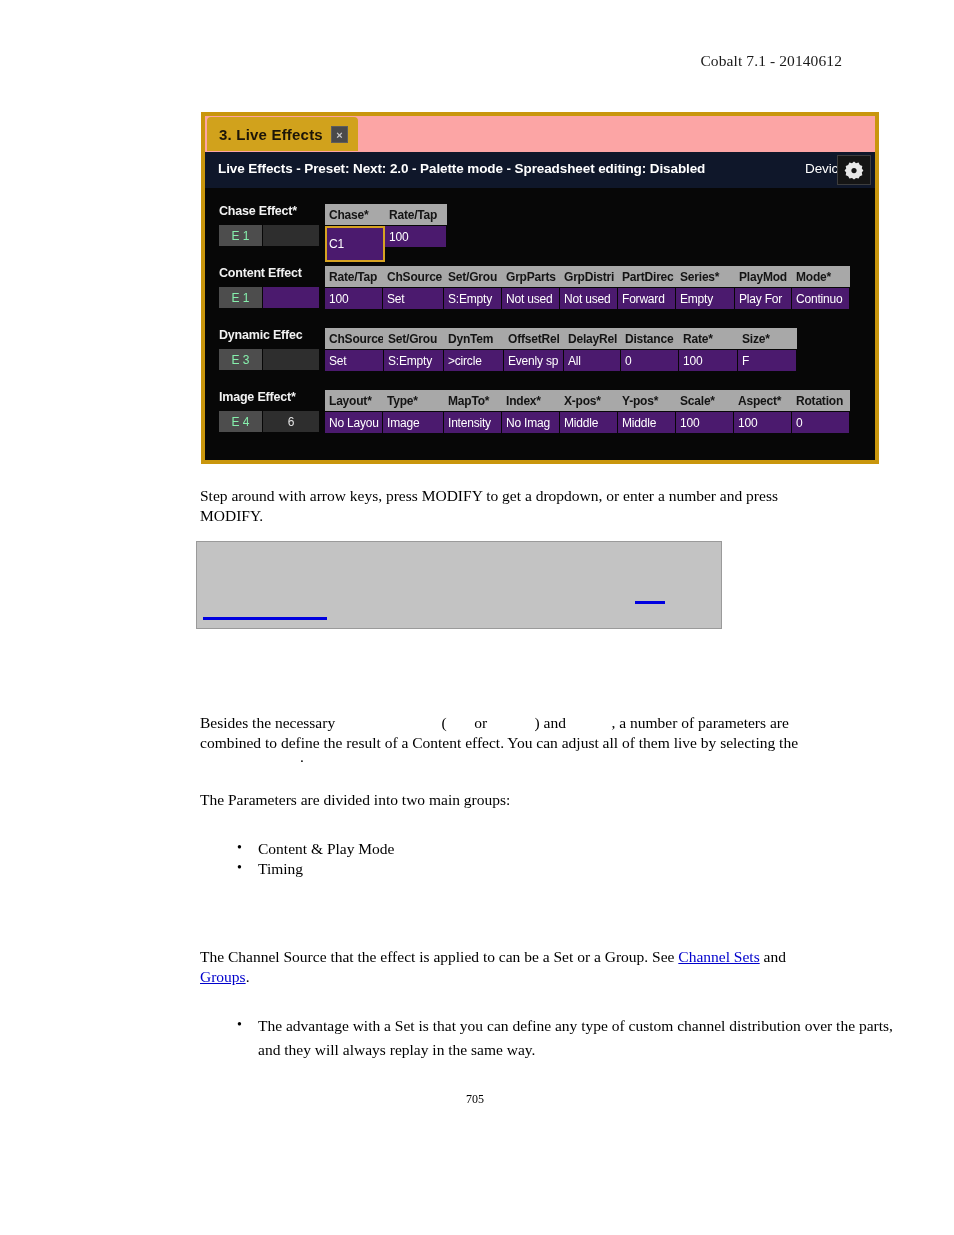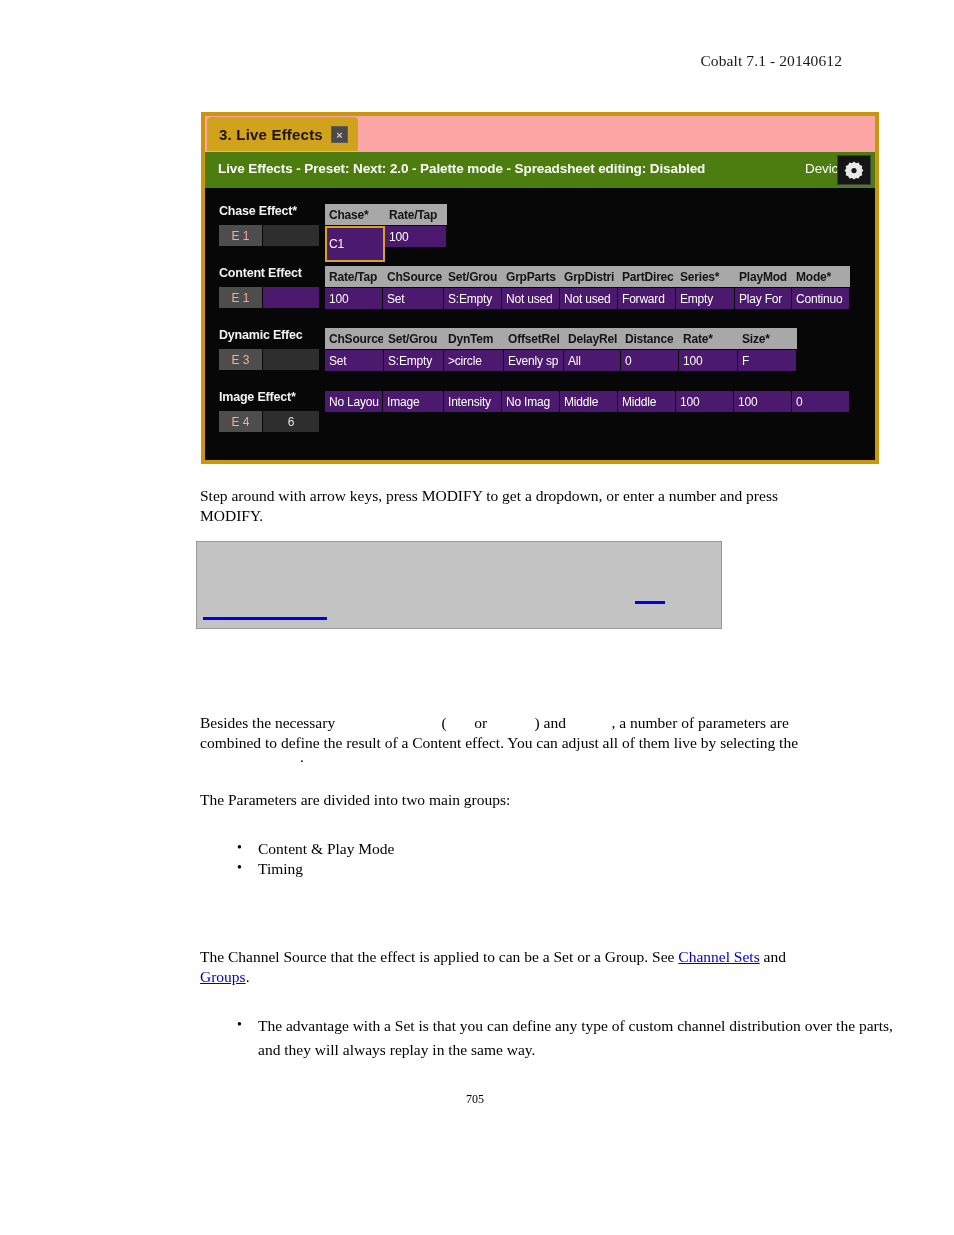--- a/index.html
+++ b/index.html
@@ -81,21 +81,21 @@
     border: 1px solid #5d5d5d;
     box-sizing: border-box;
   }
 
   .titlebar {
     position: absolute;
     left: 0px;
     top: 36px;
     width: 100%;
     height: 36px;
-    background: #4d7c0f;
+    background: #0f172a;
     display: flex;
     align-items: center;
     justify-content: space-between;
   }
   .titlebar-text-wrap {
     position: relative;
     flex: 1;
     height: 100%;
     overflow: hidden;
   }
@@ -161,21 +161,21 @@
     position: absolute;
     left: 0;
     top: 21px;
     width: 100px;
     height: 21px;
     display: flex;
   }
   .eff-id {
     width: 44px;
     background: #4d4d4d;
-    color: #fca5a5;
+    color: #86efac;
     font-size: 12px;
     display: flex;
     align-items: center;
     justify-content: center;
     box-sizing: border-box;
     border-right: 1px solid #070707;
   }
   .eff-extra {
     flex: 1;
     background: #2e2e2e;
@@ -416,20 +416,31 @@
           </div>
         </div>
       </div>
       <div class="eff-row r4">
         <div class="eff-name">Image Effect*</div>
         <div class="eff-idbox">
           <div class="eff-id">E 4</div>
           <div class="eff-extra">6</div>
         </div>
         <div class="eff-table">
+          <div class="hdr-row">
+            <div class="hcell" style="width: 58px;">Layout*</div>
+            <div class="hcell" style="width: 61px;">Type*</div>
+            <div class="hcell" style="width: 58px;">MapTo*</div>
+            <div class="hcell" style="width: 58px;">Index*</div>
+            <div class="hcell" style="width: 58px;">X-pos*</div>
+            <div class="hcell" style="width: 58px;">Y-pos*</div>
+            <div class="hcell" style="width: 58px;">Scale*</div>
+            <div class="hcell" style="width: 58px;">Aspect*</div>
+            <div class="hcell" style="width: 58px;">Rotation</div>
+          </div>
           <div class="val-row">
             <div class="vcell" style="width: 58px;">No Layou</div>
             <div class="vcell" style="width: 61px;">Image</div>
             <div class="vcell" style="width: 58px;">Intensity</div>
             <div class="vcell" style="width: 58px;">No Imag</div>
             <div class="vcell" style="width: 58px;">Middle</div>
             <div class="vcell" style="width: 58px;">Middle</div>
             <div class="vcell" style="width: 58px;">100</div>
             <div class="vcell" style="width: 58px;">100</div>
             <div class="vcell" style="width: 58px;">0</div>

